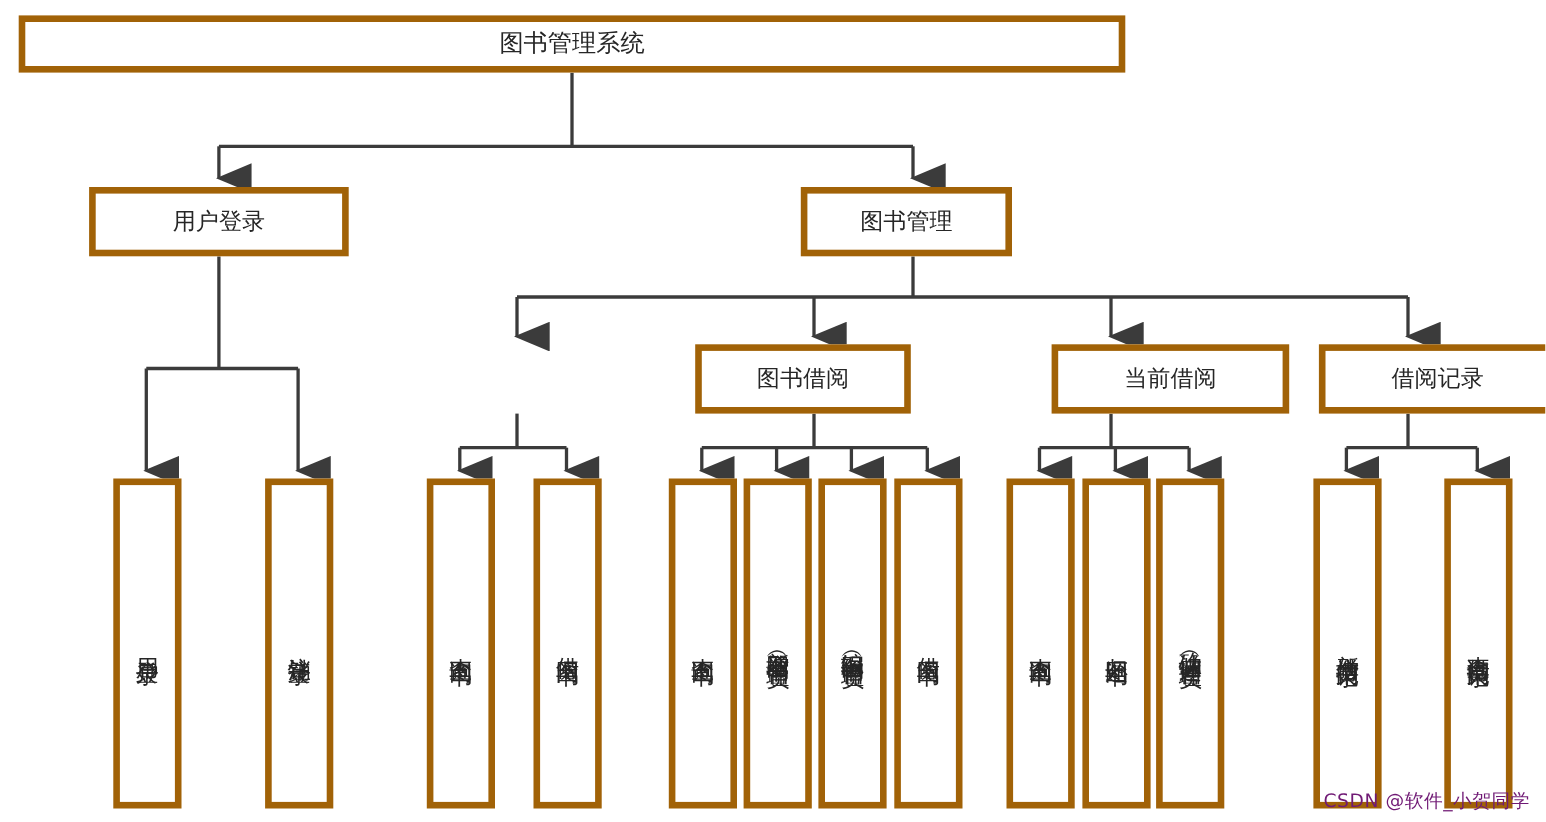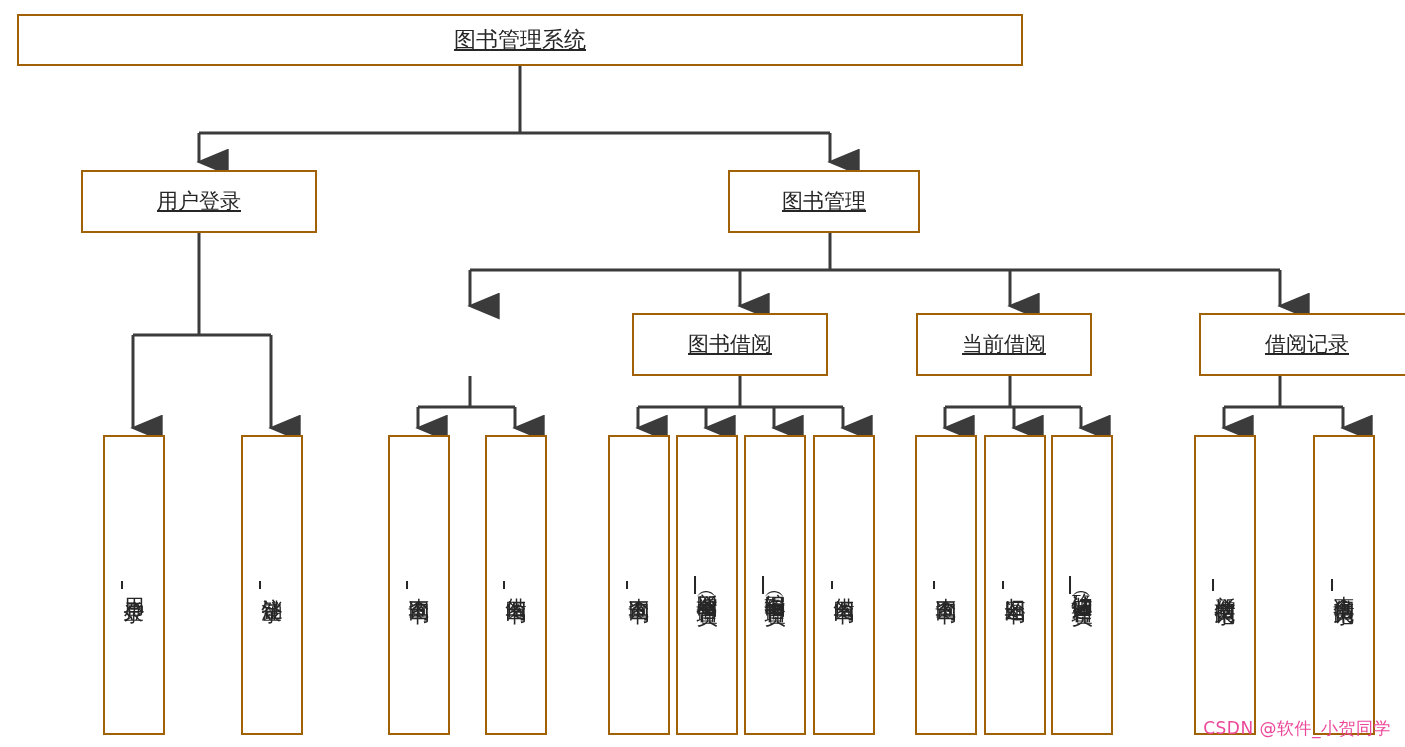--- a/index.html
+++ b/index.html
@@ -22,29 +22,28 @@
     position: absolute;
     left: 0;
     top: 0;
     width: 1405px;
     height: 747px;
     pointer-events: none;
   }
   .node {
     position: absolute;
     box-sizing: border-box;
-    border: 2px solid #a16207;
+    border: 6px solid #a16207;
     background: #ffffff;
     display: flex;
     align-items: center;
     justify-content: center;
     text-align: center;
     color: #262626;
     line-height: 1.18;
-    text-decoration: underline;
   }
   .node.root {
     font-size: 22px;
   }
   .node.level2 {
     font-size: 21px;
   }
   .node.level3 {
     font-size: 21px;
   }
@@ -65,21 +64,21 @@
   }
   .htext {
     display: block;
     white-space: nowrap;
   }
   #watermark {
     position: absolute;
     right: 14px;
     bottom: 7px;
     font-size: 17px;
-    color: #ec4899;
+    color: #701a75;
     white-space: nowrap;
     letter-spacing: 0.5px;
   }
 </style>
 </head>
 <body>
 
 <div id="diagram-root">
 
   <svg id="edge-layer" viewBox="0 0 1405 747" width="1405" height="747" xmlns="http://www.w3.org/2000/svg">
@@ -143,21 +142,21 @@
 
   <div class="node level2" style="left:728px; top:170px; width:192px; height:63px;">
     <span class="htext">图书管理</span>
   </div>
 
 
   <div class="node level3" style="left:632px; top:313px; width:196px; height:63px;">
     <span class="htext">图书借阅</span>
   </div>
 
-  <div class="node level3" style="left:916px; top:313px; width:176px; height:63px;">
+  <div class="node level3" style="left:956px; top:313px; width:216px; height:63px;">
     <span class="htext">当前借阅</span>
   </div>
 
   <div class="node level3" style="left:1172px; top:313px; width:216px; height:63px;margin-left:27px;">
     <span class="htext">借阅记录</span>
   </div>
 
   <div class="node leaf" style="left:103px; top:435px; width:62px; height:300px;">
     <span class="vtext">用户登录</span>
   </div>

